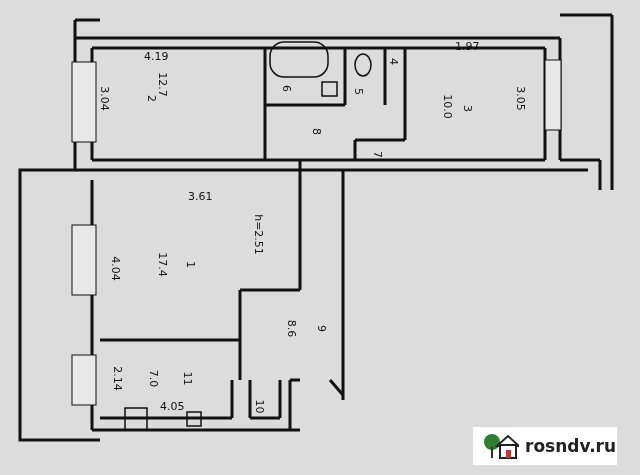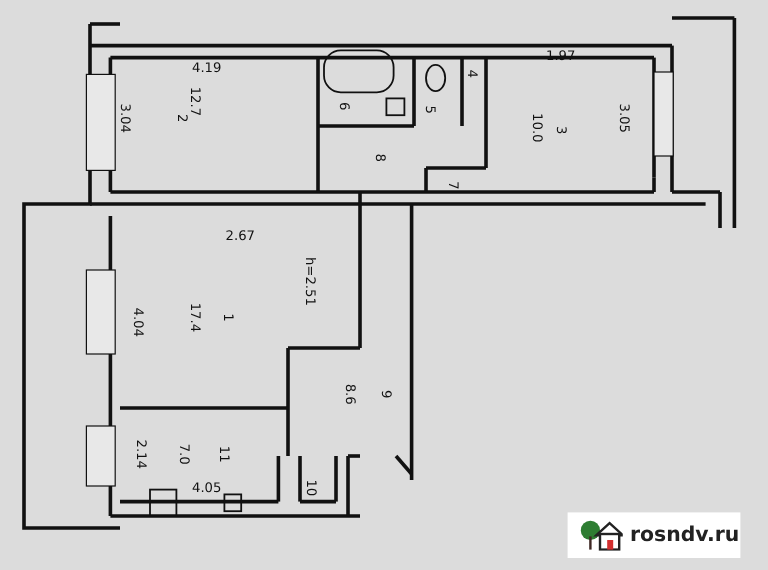--- a/index.html
+++ b/index.html
@@ -66,37 +66,37 @@
 
   <g fill="none" stroke="#111" stroke-width="1.5">
     <rect x="270" y="42" width="58" height="35" rx="14"></rect>
     <ellipse cx="363" cy="65" rx="8" ry="11"></ellipse>
     <rect x="322" y="82" width="15" height="14"></rect>
     <rect x="125" y="408" width="22" height="22"></rect>
     <rect x="187" y="412" width="14" height="14"></rect>
   </g>
 </svg>
 
-<div class="lbl" style="left:160px;top:50px;text-align:right;">4.19</div>
+<div class="lbl" style="left:144px;top:50px;text-align:right;">4.19</div>
 <div class="lbl rot" style="left:92px;top:92px;">3.04</div>
 <div class="lbl rot" style="left:148px;top:92px;">2</div>
 <div class="lbl rot" style="left:150px;top:78px;">12.7</div>
 
 <div class="lbl" style="left:455px;top:40px;">1.97</div>
 <div class="lbl rot" style="left:508px;top:92px;">3.05</div>
 <div class="lbl rot" style="left:464px;top:102px;">3</div>
 <div class="lbl rot" style="left:435px;top:100px;">10.0</div>
 
 <div class="lbl rot" style="left:390px;top:55px;">4</div>
 <div class="lbl rot" style="left:355px;top:85px;">5</div>
 <div class="lbl rot" style="left:283px;top:82px;">6</div>
 <div class="lbl rot" style="left:374px;top:148px;">7</div>
 <div class="lbl rot" style="left:313px;top:125px;">8</div>
 
-<div class="lbl" style="left:188px;top:190px;">2.67</div>
+<div class="lbl" style="left:188px;top:190px;">3.61</div>
 <div class="lbl rot" style="left:238px;top:228px;">h=2.51</div>
 <div class="lbl rot" style="left:103px;top:262px;">4.04</div>
 <div class="lbl rot" style="left:187px;top:258px;">1</div>
 <div class="lbl rot" style="left:150px;top:258px;">17.4</div>
 
 <div class="lbl rot" style="left:318px;top:322px;">9</div>
 <div class="lbl rot" style="left:283px;top:322px;">8.6</div>
 
 <div class="lbl rot" style="left:105px;top:372px;">2.14</div>
 <div class="lbl rot" style="left:180px;top:372px;">11</div>

